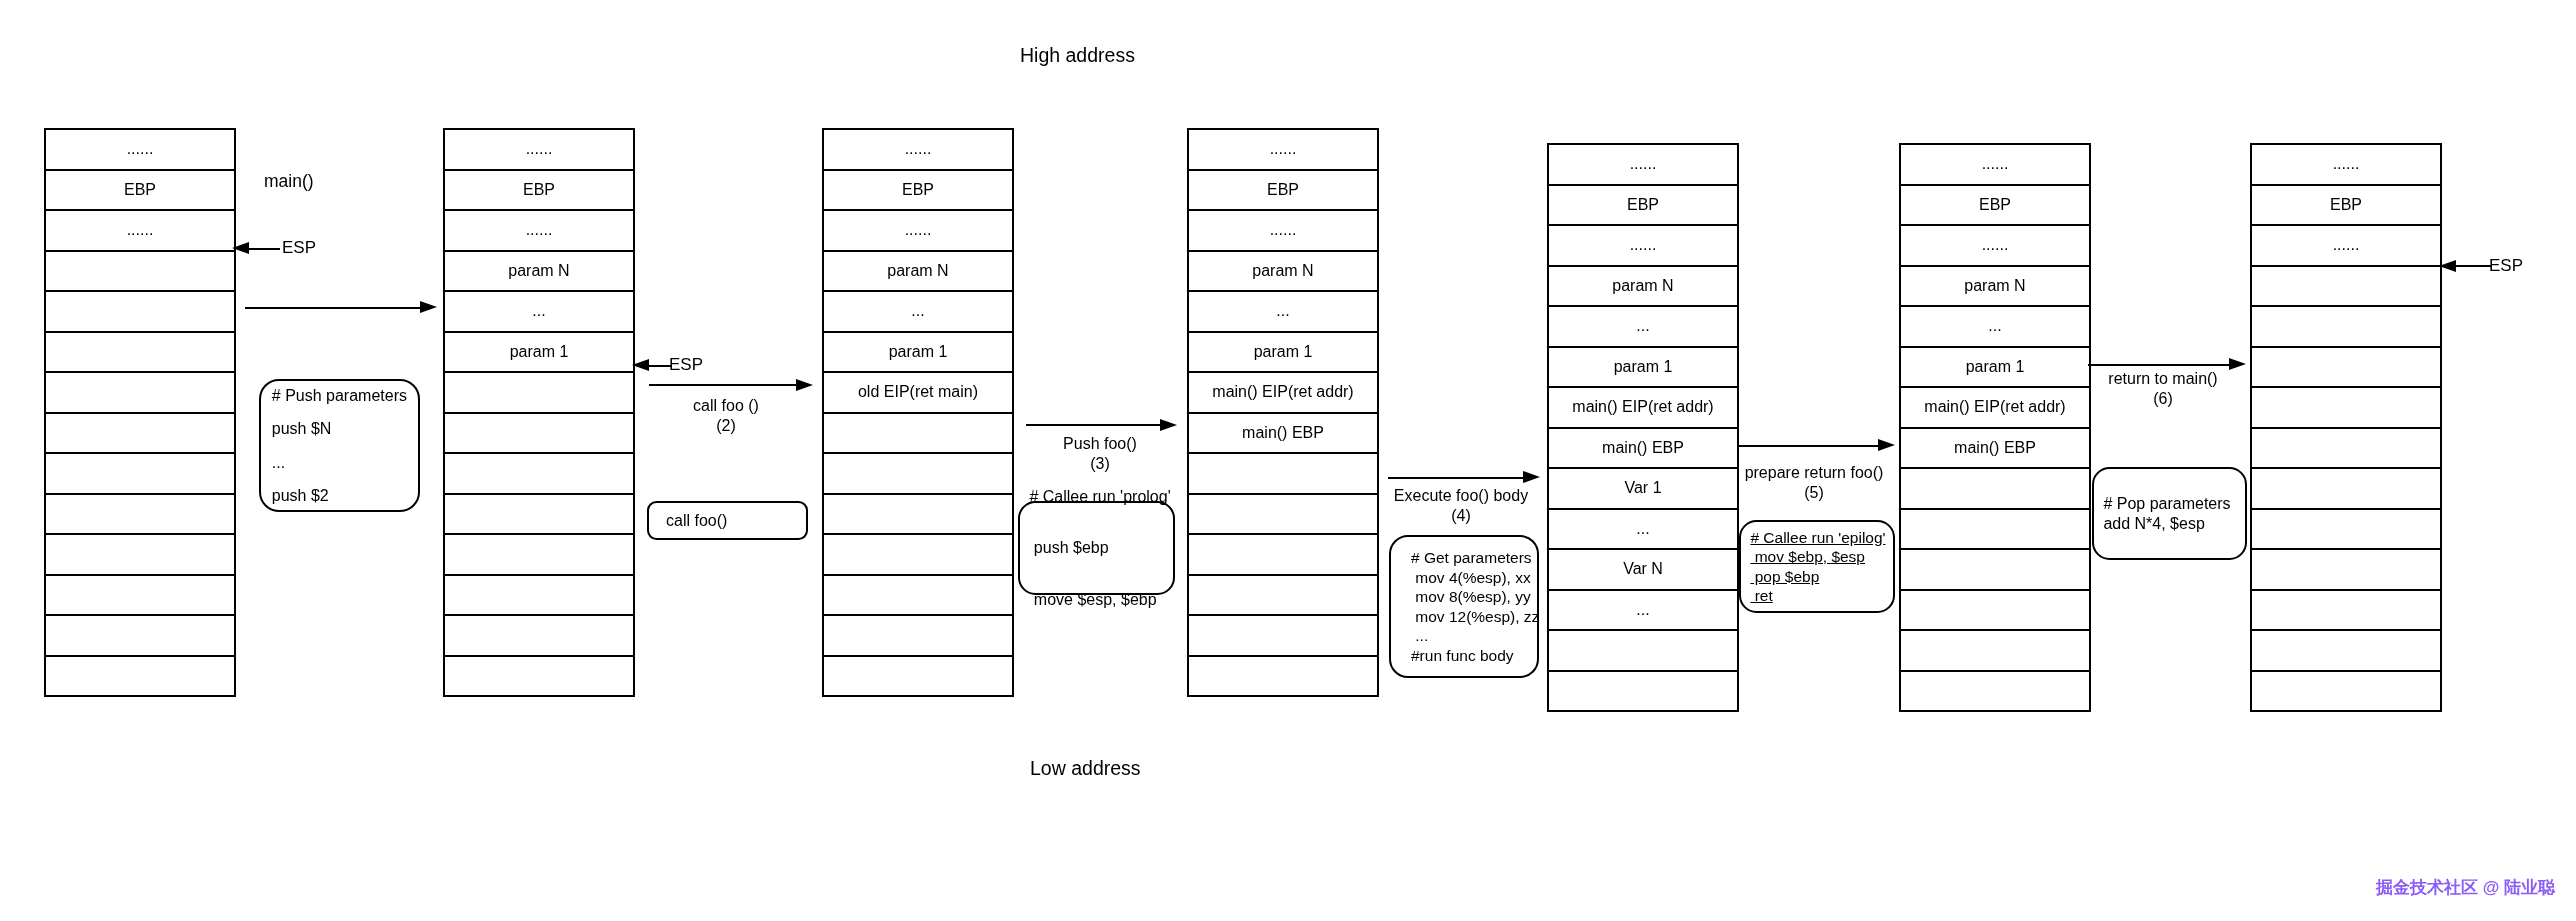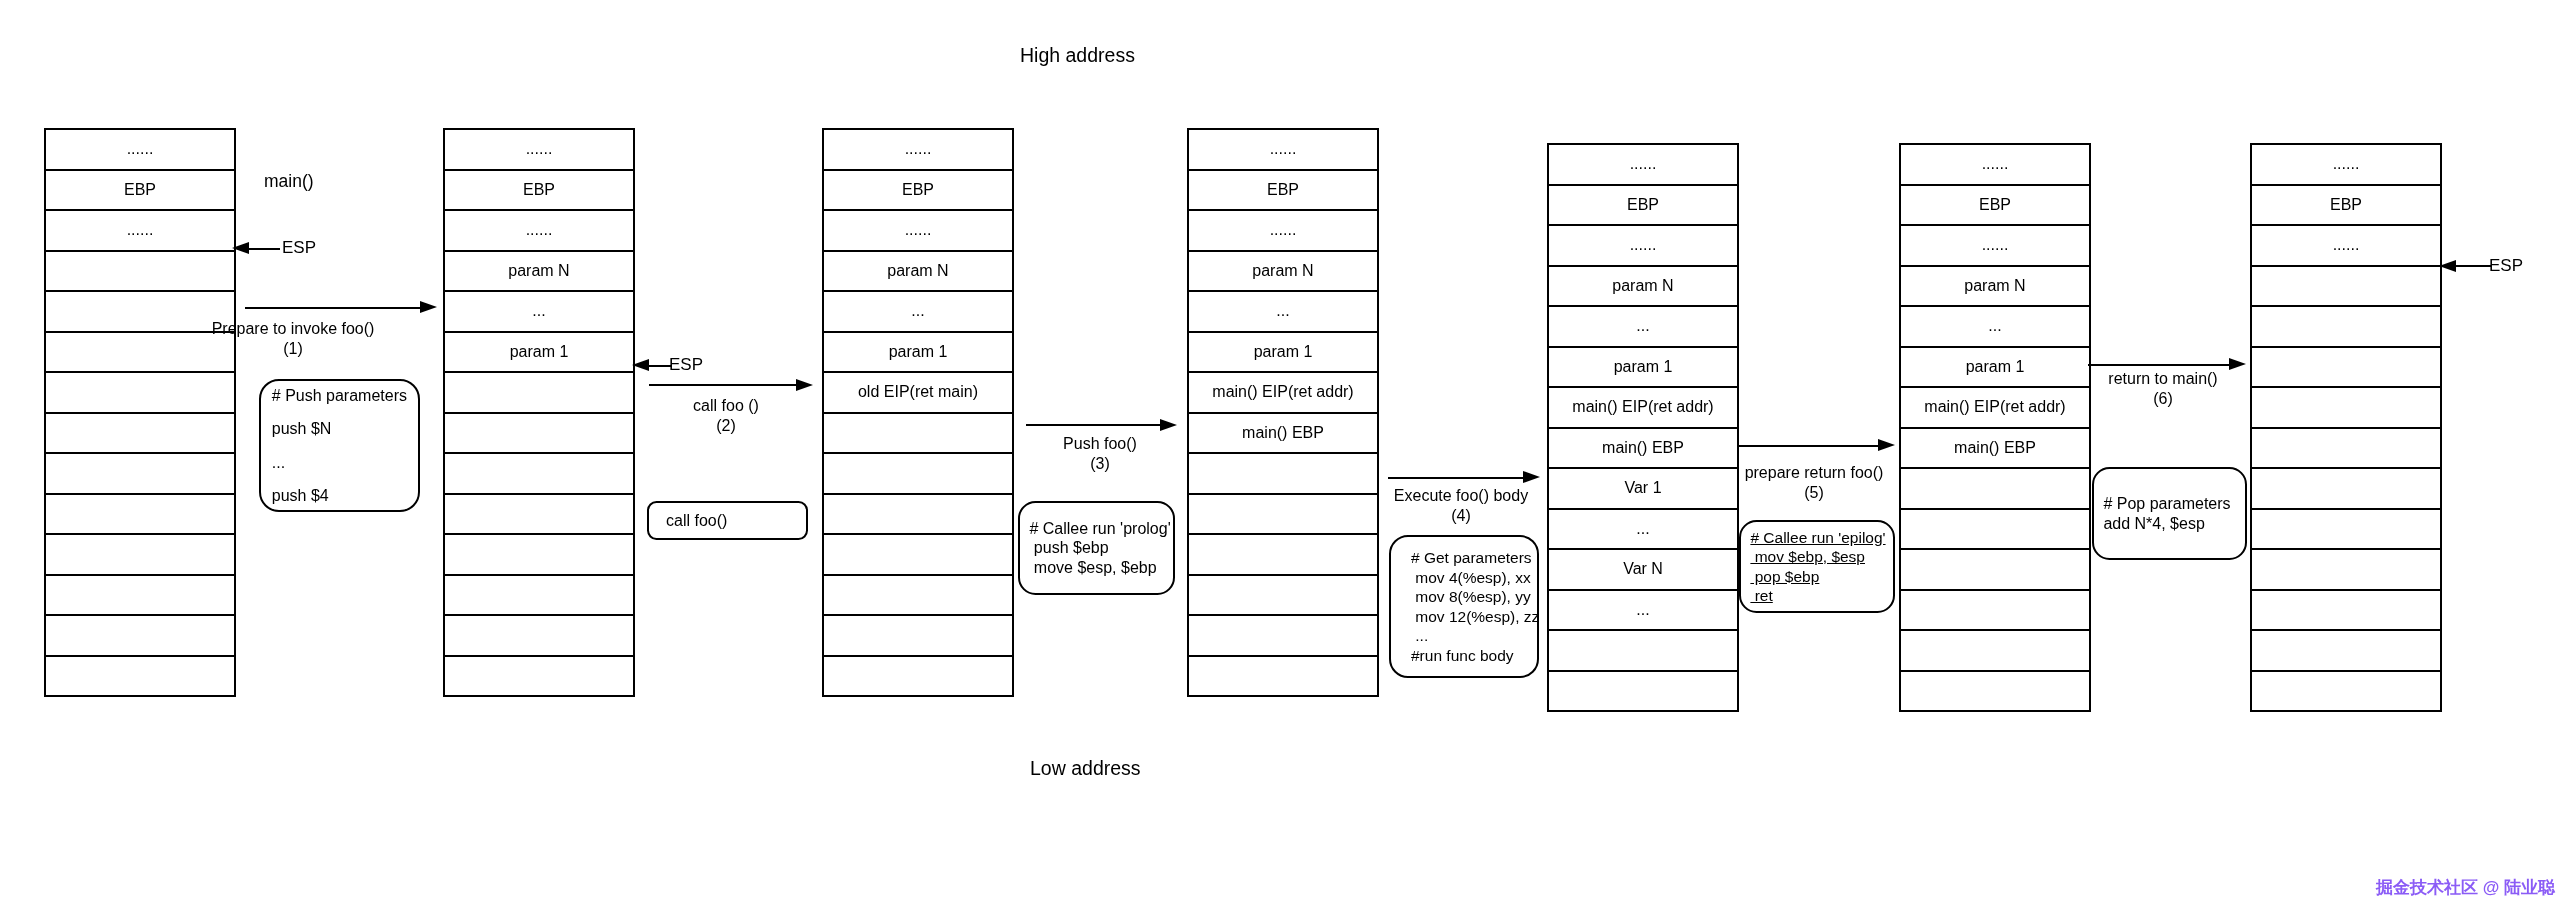--- a/index.html
+++ b/index.html
@@ -148,21 +148,20 @@
       <div class="cell"></div>
       <div class="cell"></div>
       <div class="cell"></div>
       <div class="cell"></div>
       <div class="cell"></div>
     </div>
     <div>
       <div class="hline" style="left: 245px; top: 307px; width: 177px;"></div>
       <div class="head-right" style="left: 420px; top: 301px;"></div>
     </div>
-    <div class="step-label" style="left: 172px; top: 319px;"><span>Prepare to invoke foo()</span><span>(1)</span></div>
     <div>
       <div class="hline" style="left: 649px; top: 384px; width: 150px;"></div>
       <div class="head-right" style="left: 796px; top: 379px;"></div>
     </div>
     <div class="step-label" style="left: 605px; top: 396px;"><span>call foo ()</span><span>(2)</span></div>
     <div>
       <div class="hline" style="left: 1026px; top: 424px; width: 137px;"></div>
       <div class="head-right" style="left: 1160px; top: 419px;"></div>
     </div>
     <div class="step-label" style="left: 979px; top: 434px;"><span>Push foo()</span><span>(3)</span></div>
@@ -193,26 +192,26 @@
     </div>
     <div>
       <div class="head-left" style="left: 2439px; top: 260px;"></div>
       <div class="hline" style="left: 2453px; top: 265px; width: 38px;"></div>
       <div class="esp-label" style="left: 2489px; top: 256px;">ESP</div>
     </div>
     <div class="note" style="left: 259px; top: 379px; width: 161px; height: 133px; border-radius: 20px; font-size: 16px; padding-left: 10.8px; gap: 14px;">
       <div># Push parameters</div>
       <div>push $N</div>
       <div>...</div>
-      <div>push $4</div>
+      <div>push $2</div>
     </div>
     <div class="note" style="left: 647px; top: 501px; width: 161px; height: 39px; border-radius: 9.4px; font-size: 16px; padding-left: 17px;">
       <div>call foo()</div>
     </div>
-    <div class="note" style="left: 1018px; top: 501px; width: 157px; height: 94px; border-radius: 17.5px; font-size: 16px; padding-left: 9.4px;">
+    <div class="note" style="left: 1018px; top: 501px; width: 157px; height: 94px; border-radius: 17.5px; font-size: 16px; padding-left: 9.4px; gap: 32px;">
       <div># Callee run 'prolog'</div>
       <div> push $ebp</div>
       <div> move $esp, $ebp</div>
     </div>
     <div class="note" style="left: 1389px; top: 535px; width: 150px; height: 143px; border-radius: 19px; font-size: 15.5px; padding-left: 20px;">
       <div># Get parameters</div>
       <div> mov 4(%esp), xx</div>
       <div> mov 8(%esp), yy</div>
       <div> mov 12(%esp), zz</div>
       <div> ...</div>

